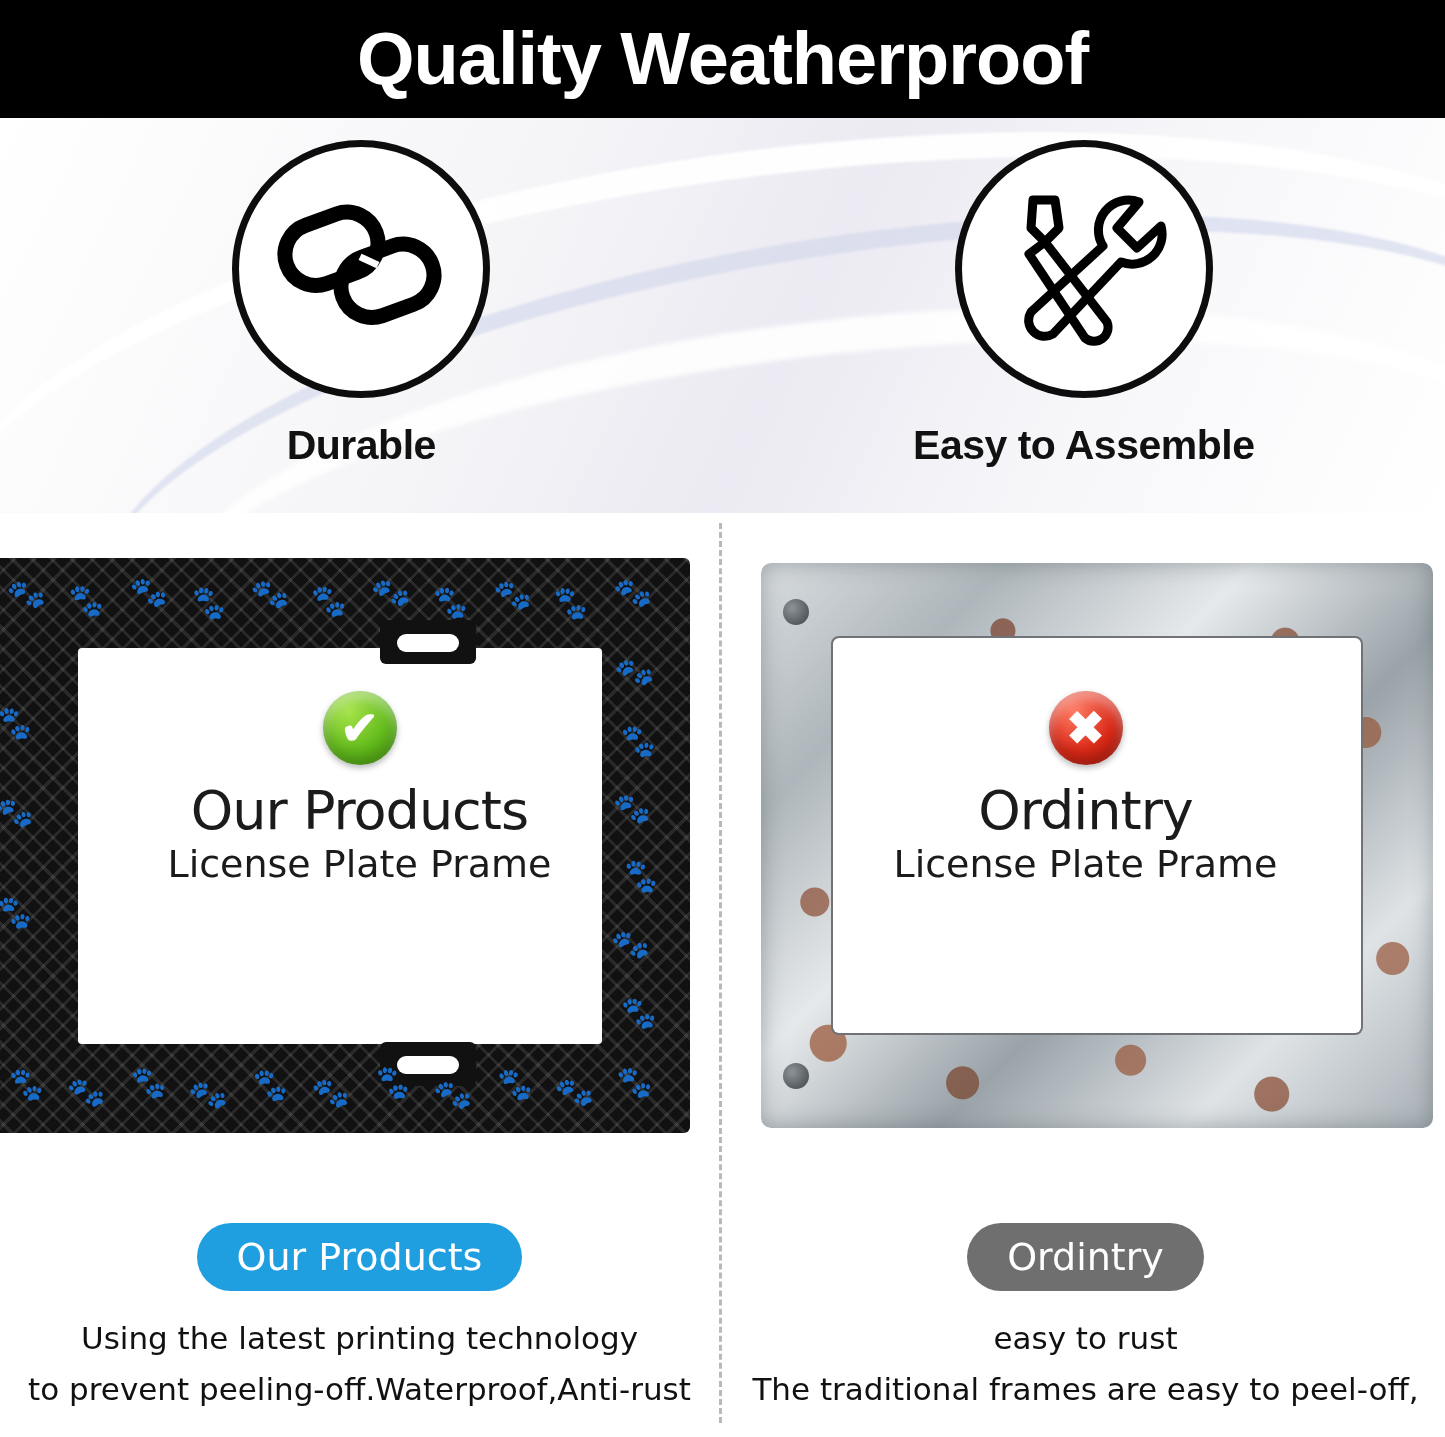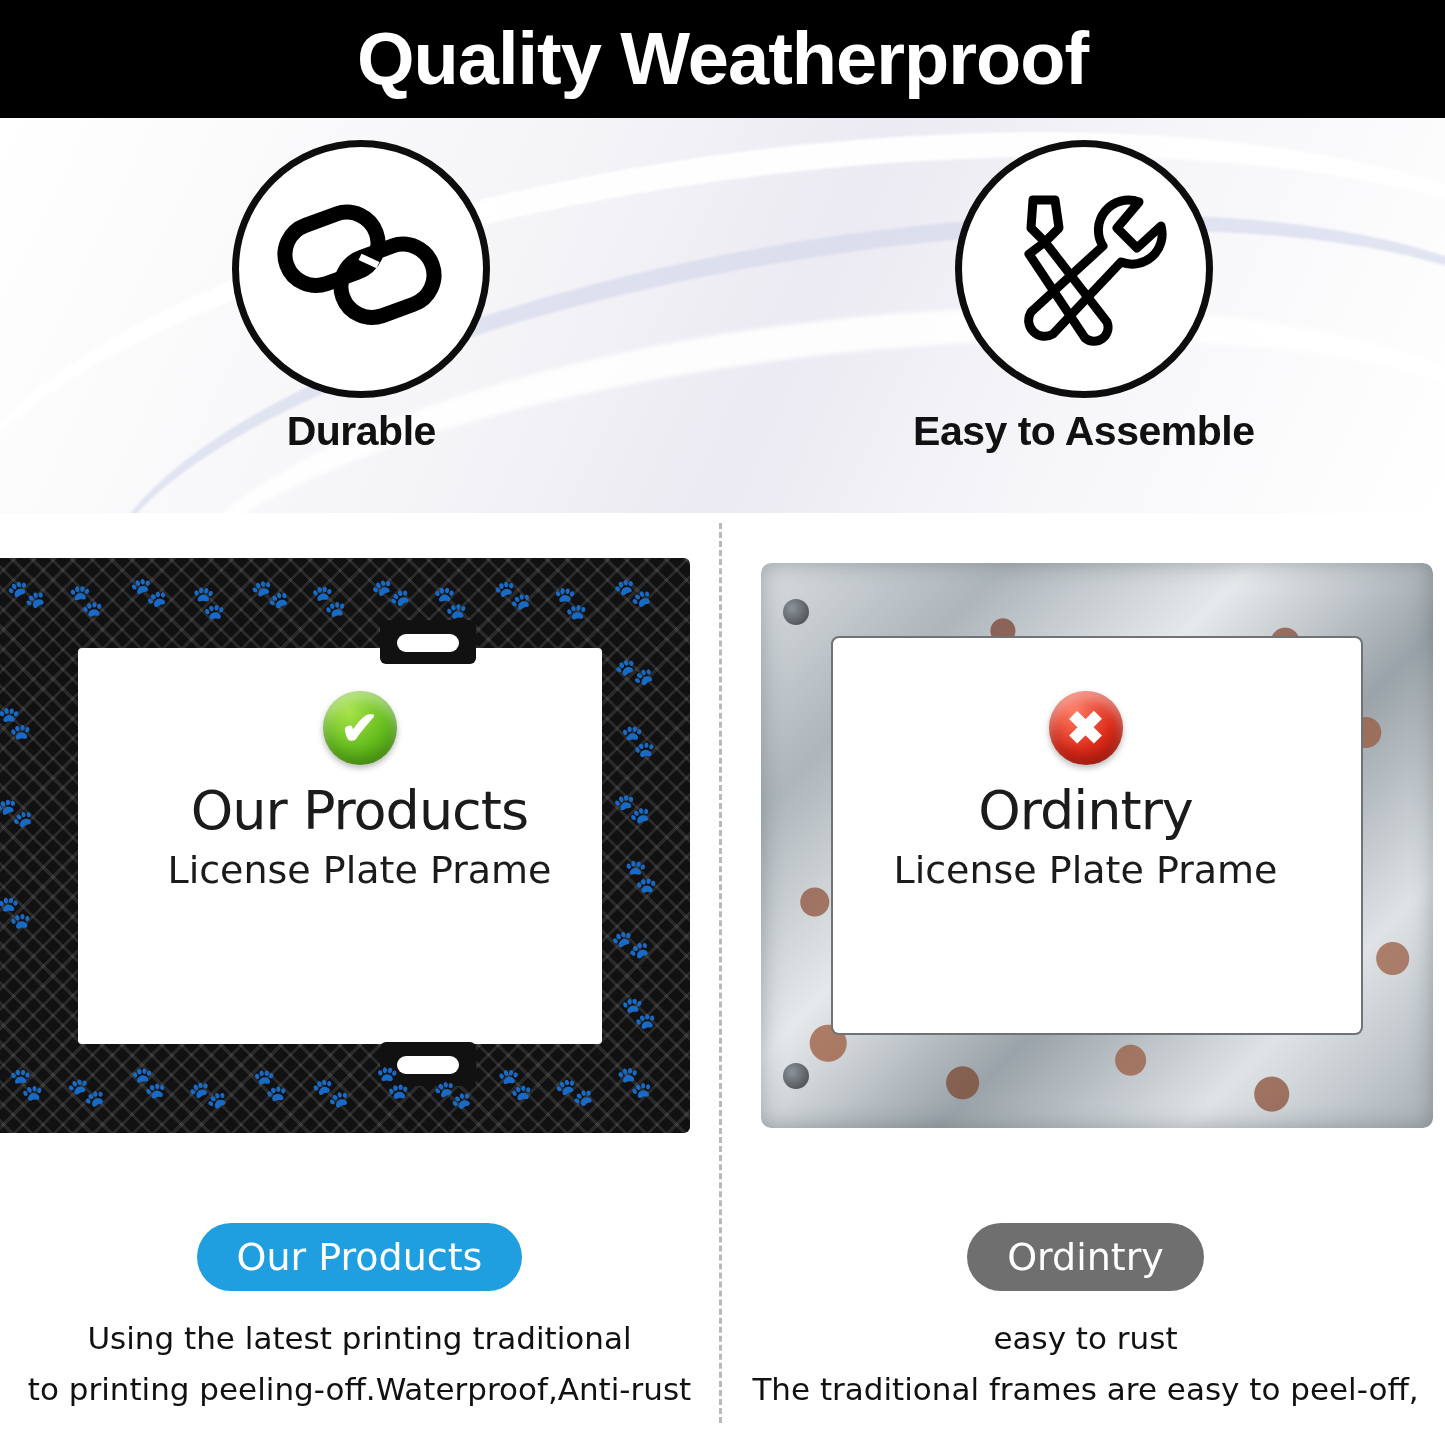--- a/index.html
+++ b/index.html
@@ -96,21 +96,21 @@
     height: 258px;
     border-radius: 50%;
     border: 7px solid #0d0d0d;
     background: #ffffff;
     display: flex;
     align-items: center;
     justify-content: center;
     box-sizing: border-box;
   }
   .feature-label {
-    margin-top: 10px;
+    margin-top: 24px;
     font-size: 41px;
     font-weight: bold;
     color: #111111;
     letter-spacing: -0.5px;
     white-space: nowrap;
   }
 
   
   .compare {
     position: absolute;
@@ -261,21 +261,20 @@
   .status-ok { background: radial-gradient(circle at 35% 28%, #a7e34b 0%, #63bb1c 55%, #3f8f0d 100%); }
   .status-bad { background: radial-gradient(circle at 35% 28%, #ff7b64 0%, #da2a18 55%, #a31408 100%); }
   .product-title {
     margin-top: 14px;
     font-size: 54px;
     color: #1b1b1b;
     letter-spacing: -1px;
     font-family: "DejaVu Sans", sans-serif;
   }
   .product-sub {
-    margin-top: 6px;
     font-size: 38px;
     color: #1b1b1b;
     font-family: "DejaVu Sans", sans-serif;
   }
 
   
   .pill-row {
     position: absolute;
     top: 710px;
     width: 100%;
@@ -410,22 +409,22 @@
       <div class="status-icon status-ok">✔</div>
       <div class="product-title">Our Products</div>
       <div class="product-sub">License Plate Prame</div>
     </div>
 
     <div class="pill-row">
       <span class="pill pill-blue">Our Products</span>
     </div>
 
     <div class="caption">
-      <div>Using the latest printing traditional</div>
-      <div>to printing peeling-off.Waterproof,Anti-rust</div>
+      <div>Using the latest printing technology</div>
+      <div>to prevent peeling-off.Waterproof,Anti-rust</div>
     </div>
   </div>
 
   <div class="panel panel-right">
     <div class="frame-wrap">
       <div class="rust-frame">
         <div class="rust-inner"></div>
         <div class="screw screw-tl"></div>
         <div class="screw screw-bl"></div>
       </div>

